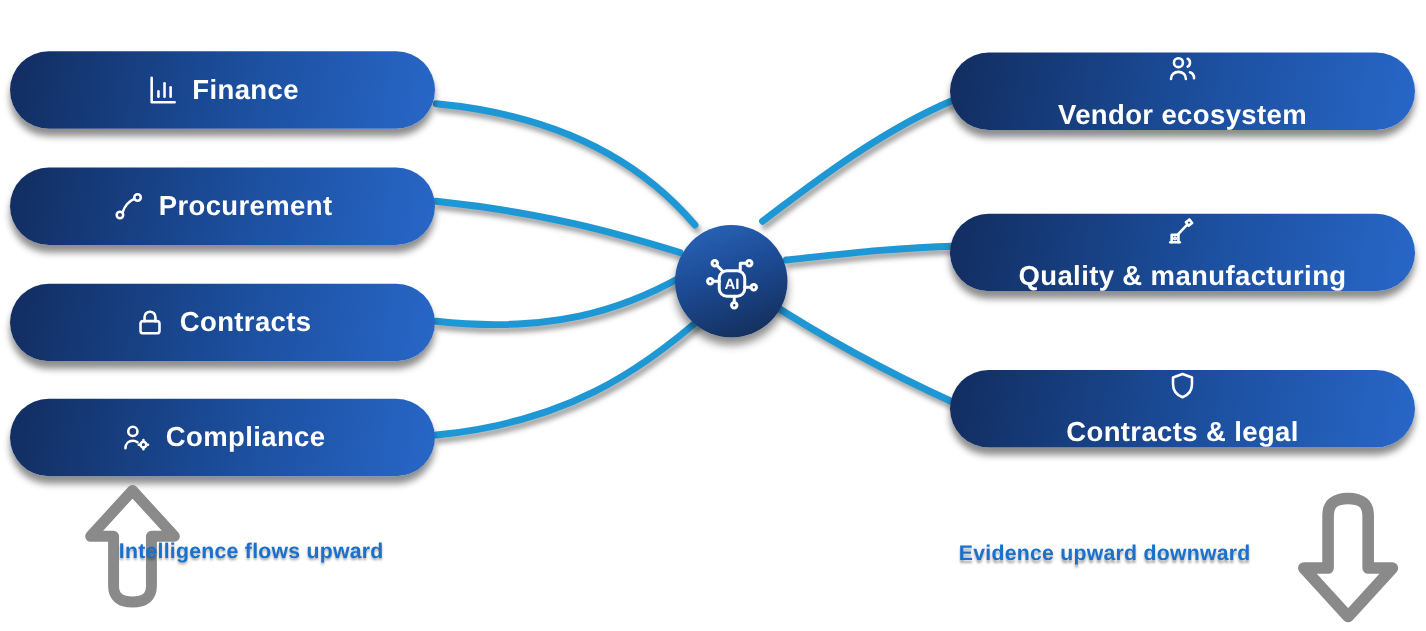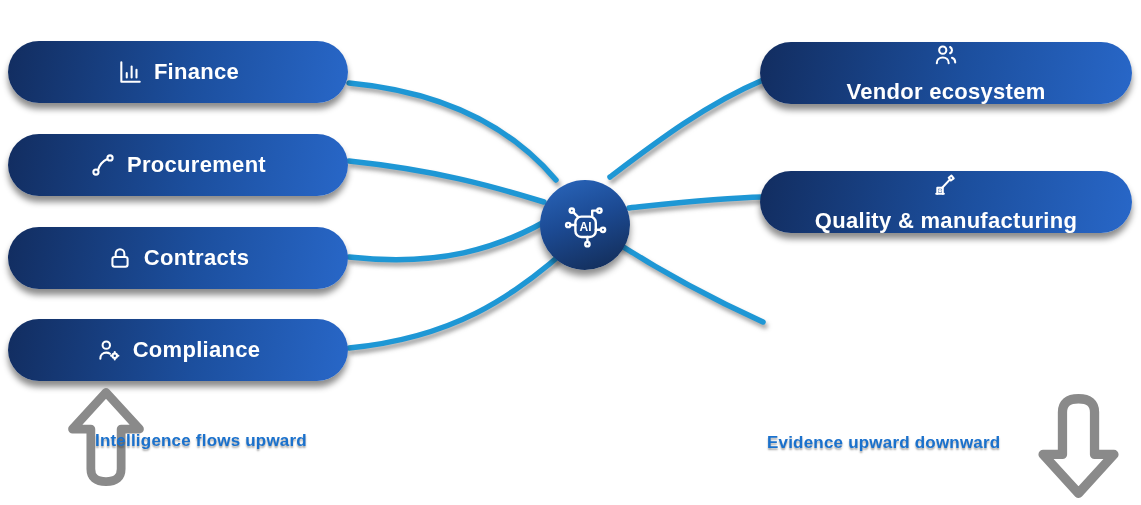--- a/index.html
+++ b/index.html
@@ -145,20 +145,26 @@
     <svg class="icon" width="26" height="26" viewBox="0 0 24 24">
       <path d="M4 21v-5.5h5V21"></path>
         <path d="M3 21h7"></path>
       <path d="M8.5 15.5 L15.5 8"></path>
       <path d="M14.5 6.2l2.6-2 2 2.6-2.6 2z"></path>
       <circle cx="6.5" cy="18.2" r="0.6"></circle>
     </svg>
     <span>Quality &amp; manufacturing</span>
   </div>
 
+  <div class="pill right" style="top:296px">
+    <svg class="icon" width="26" height="26" viewBox="0 0 24 24">
+      <path d="M12 3l7 2.5v5c0 4.6-3 8.1-7 9.6-4-1.5-7-5-7-9.6v-5z"></path>
+    </svg>
+    <span>Contracts &amp; legal</span>
+  </div>
 
   <div class="arrow-box left-box"></div>
   <svg class="flow-arrow up" width="80" height="102" viewBox="0 0 100 128">
     <path d="M50 8 L92 54 L69 54 L69 104 Q69 120 50 120 Q31 120 31 104 L31 54 L8 54 Z"></path>
   </svg>
   <div class="caption left-cap">Intelligence flows upward</div>
 
   <div class="arrow-box right-box"></div>
   <svg class="flow-arrow down" width="85" height="108" viewBox="0 0 100 128">
     <path d="M50 120 L8 74 L31 74 L31 24 Q31 8 50 8 Q69 8 69 24 L69 74 L92 74 Z"></path>

